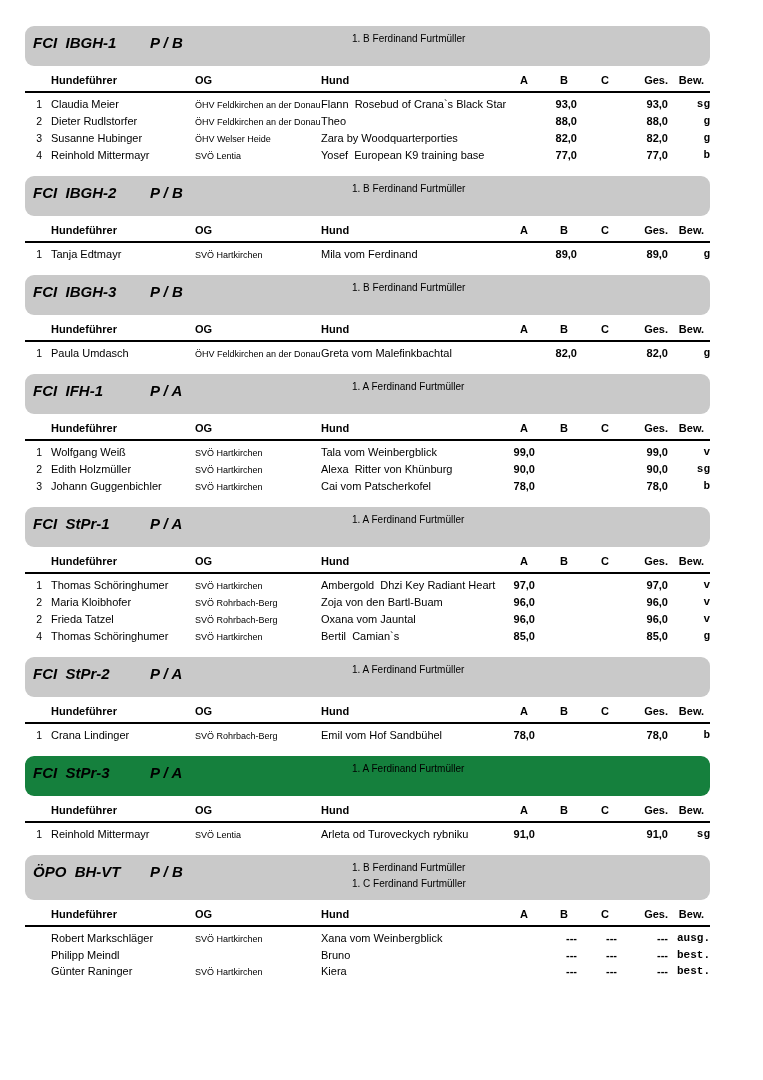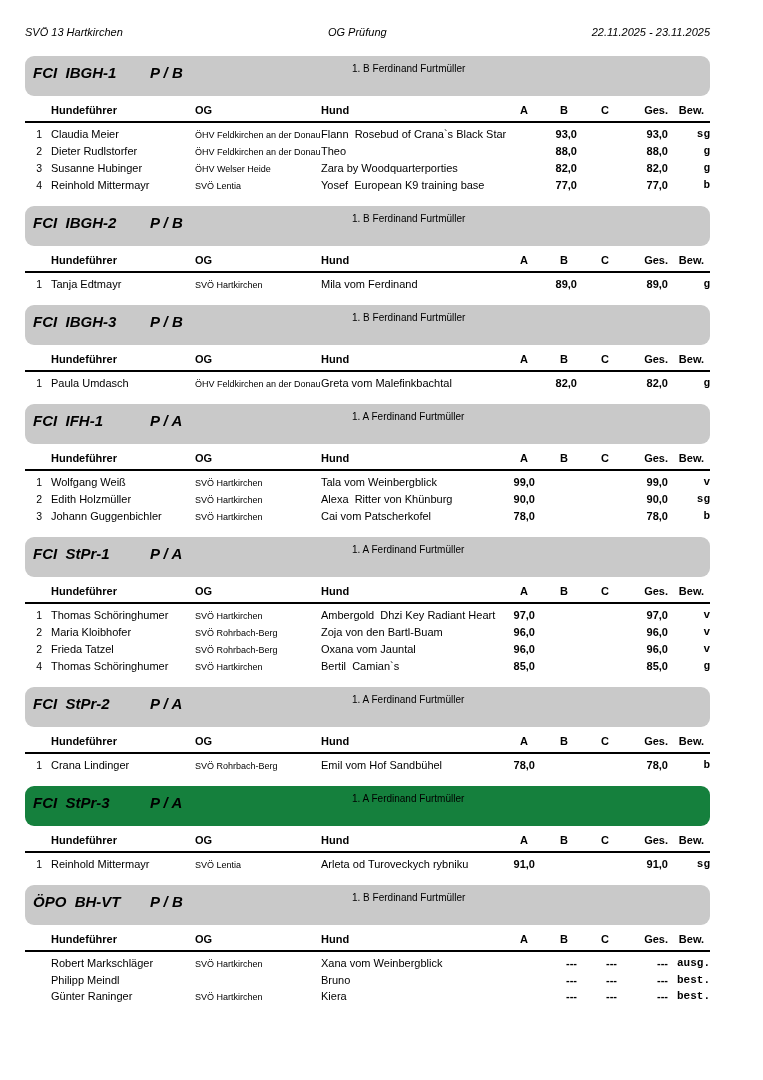--- a/index.html
+++ b/index.html
@@ -67,25 +67,20 @@
     font-weight: bold; text-align: right; padding-right: 8px; padding-left: 0;
   }
   td.cell-ges { font-weight: bold; text-align: right; padding-right: 5px; padding-left: 0; }
   td.cell-bew { font-weight: bold; text-align: right; padding-left: 0; font-family: Liberation Mono, monospace; }
 </style>
 </head>
 <body>
 
 <div class="page">
 
-  <header class="doc-header">
-    <span>SVÖ 13 Hartkirchen</span>
-    <span>OG Prüfung</span>
-    <span>22.11.2025 - 23.11.2025</span>
-  </header>
 
   <main id="sections">
   <section class="trial-section">
     <div class="section-bar" style="background: rgb(201, 201, 201);">
       <span class="section-title">FCI  IBGH-1</span>
       <span class="section-mode">P / B</span>
       <div class="judge-list">
             <div class="judge-line">1. B Ferdinand Furtmüller</div>
           </div>
     </div>
@@ -519,20 +514,21 @@
 </tbody>
     </table>
   </section>
 
   <section class="trial-section">
     <div class="section-bar" style="background: rgb(201, 201, 201);">
       <span class="section-title">ÖPO  BH-VT</span>
       <span class="section-mode">P / B</span>
       <div class="judge-list">
             <div class="judge-line">1. B Ferdinand Furtmüller</div>
+            <div class="judge-line">1. C Ferdinand Furtmüller</div>
           </div>
     </div>
     <table class="results-table">
       <colgroup>
         <col style="width:24px">
             <col style="width:144px">
             <col style="width:126px">
         <col style="width:186px">
             <col style="width:38px">
             <col style="width:42px">

